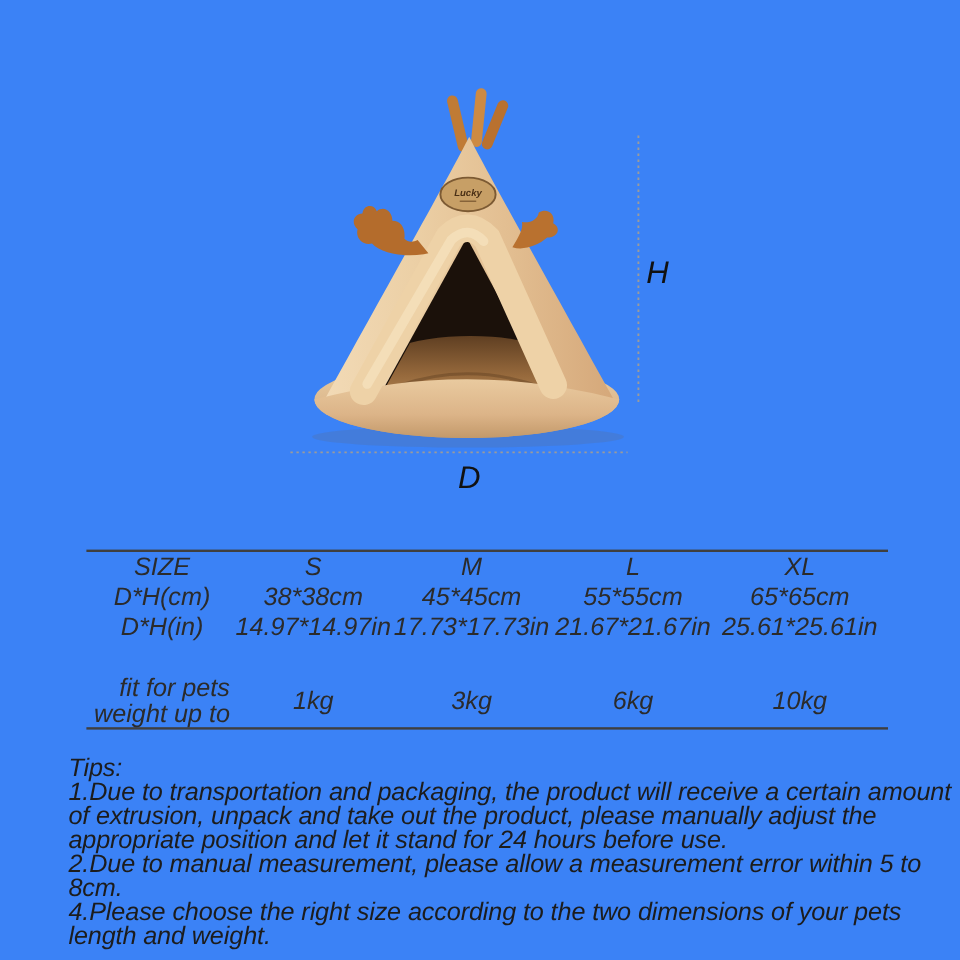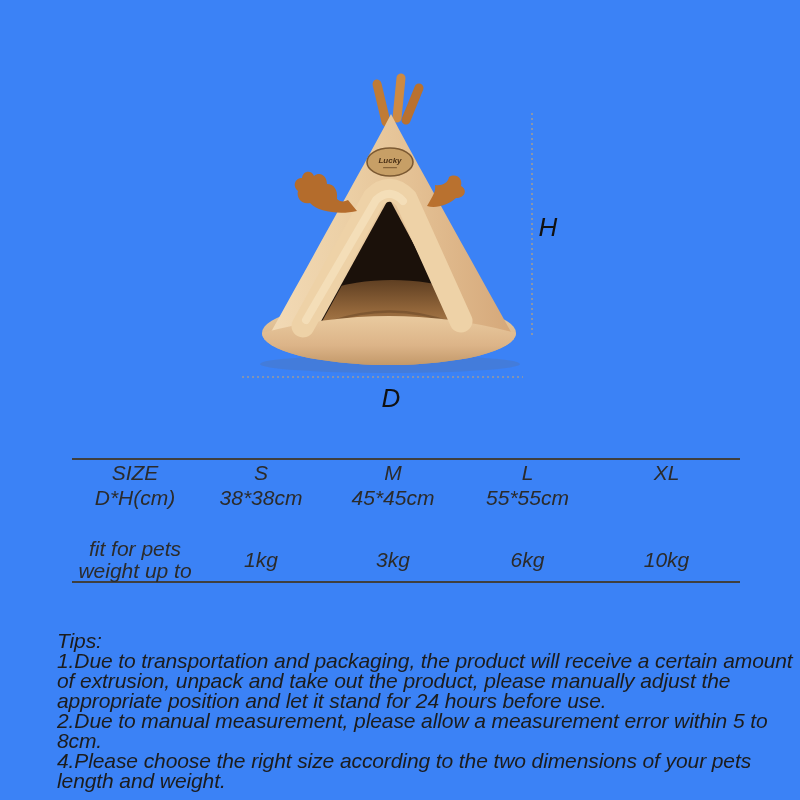--- a/index.html
+++ b/index.html
@@ -39,21 +39,21 @@
     grid-template-columns: 126px 126px 138px 131px 147px;
   }
   .t-row-h   { height: 25px; }
   .t-row-cm  { height: 25px; }
   .t-row-in  { height: 25px; }
   .t-row-fit { height: 43px; margin-top: 28px; }
   .t-cell {
     display: flex;
     align-items: center;
     justify-content: center;
-    text-align: center;
+    text-align: right;
     white-space: pre-line;
     line-height: 22px;
   }
 
   
   .tips {
     position: absolute;
     left: 57px;
     top: 631px;
     width: 742px;
@@ -150,20 +150,28 @@
       <div class="t-cell">S</div>
       <div class="t-cell">M</div>
       <div class="t-cell">L</div>
       <div class="t-cell">XL</div>
     </div>
     <div class="t-row t-row-cm">
       <div class="t-cell">D*H(cm)</div>
       <div class="t-cell">38*38cm</div>
       <div class="t-cell">45*45cm</div>
       <div class="t-cell">55*55cm</div>
+      <div class="t-cell">65*65cm</div>
+    </div>
+    <div class="t-row t-row-in">
+      <div class="t-cell">D*H(in)</div>
+      <div class="t-cell">14.97*14.97in</div>
+      <div class="t-cell">17.73*17.73in</div>
+      <div class="t-cell">21.67*21.67in</div>
+      <div class="t-cell">25.61*25.61in</div>
     </div>
     <div class="t-row t-row-fit">
       <div class="t-cell">fit for pets
 weight up to</div>
       <div class="t-cell">1kg</div>
       <div class="t-cell">3kg</div>
       <div class="t-cell">6kg</div>
       <div class="t-cell">10kg</div>
     </div>
   </div>

